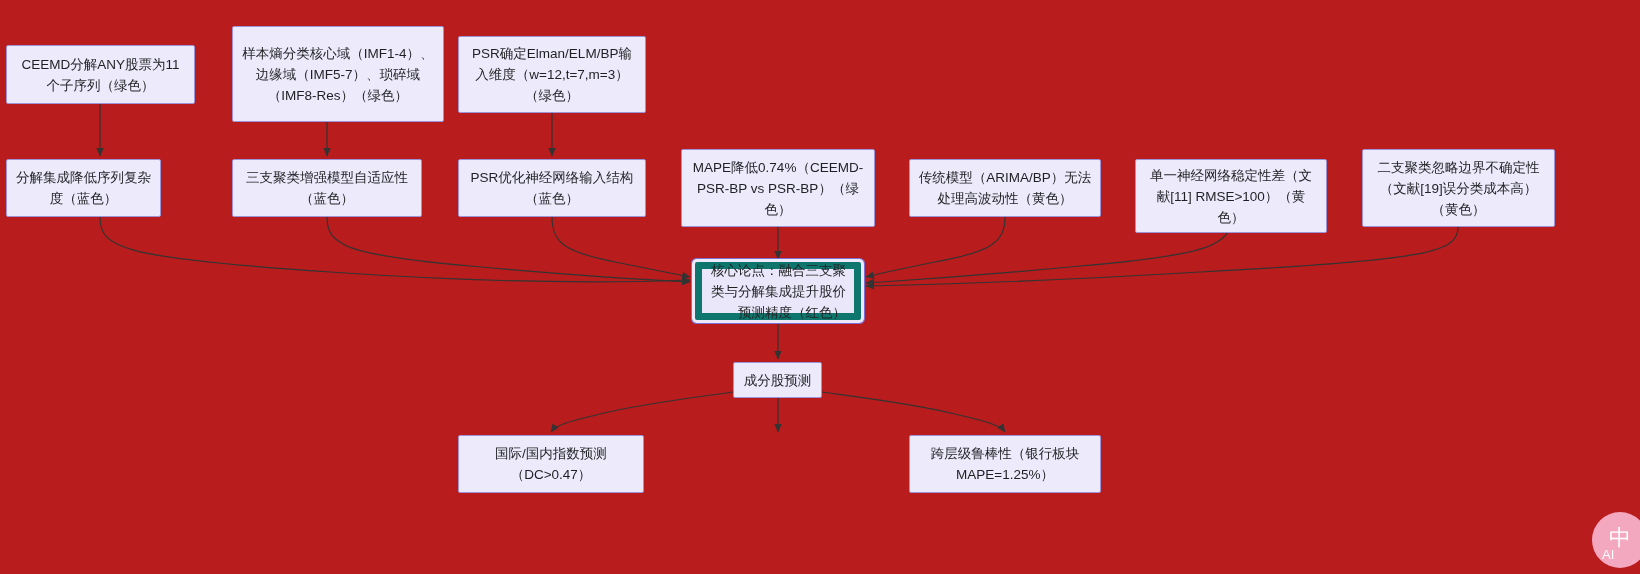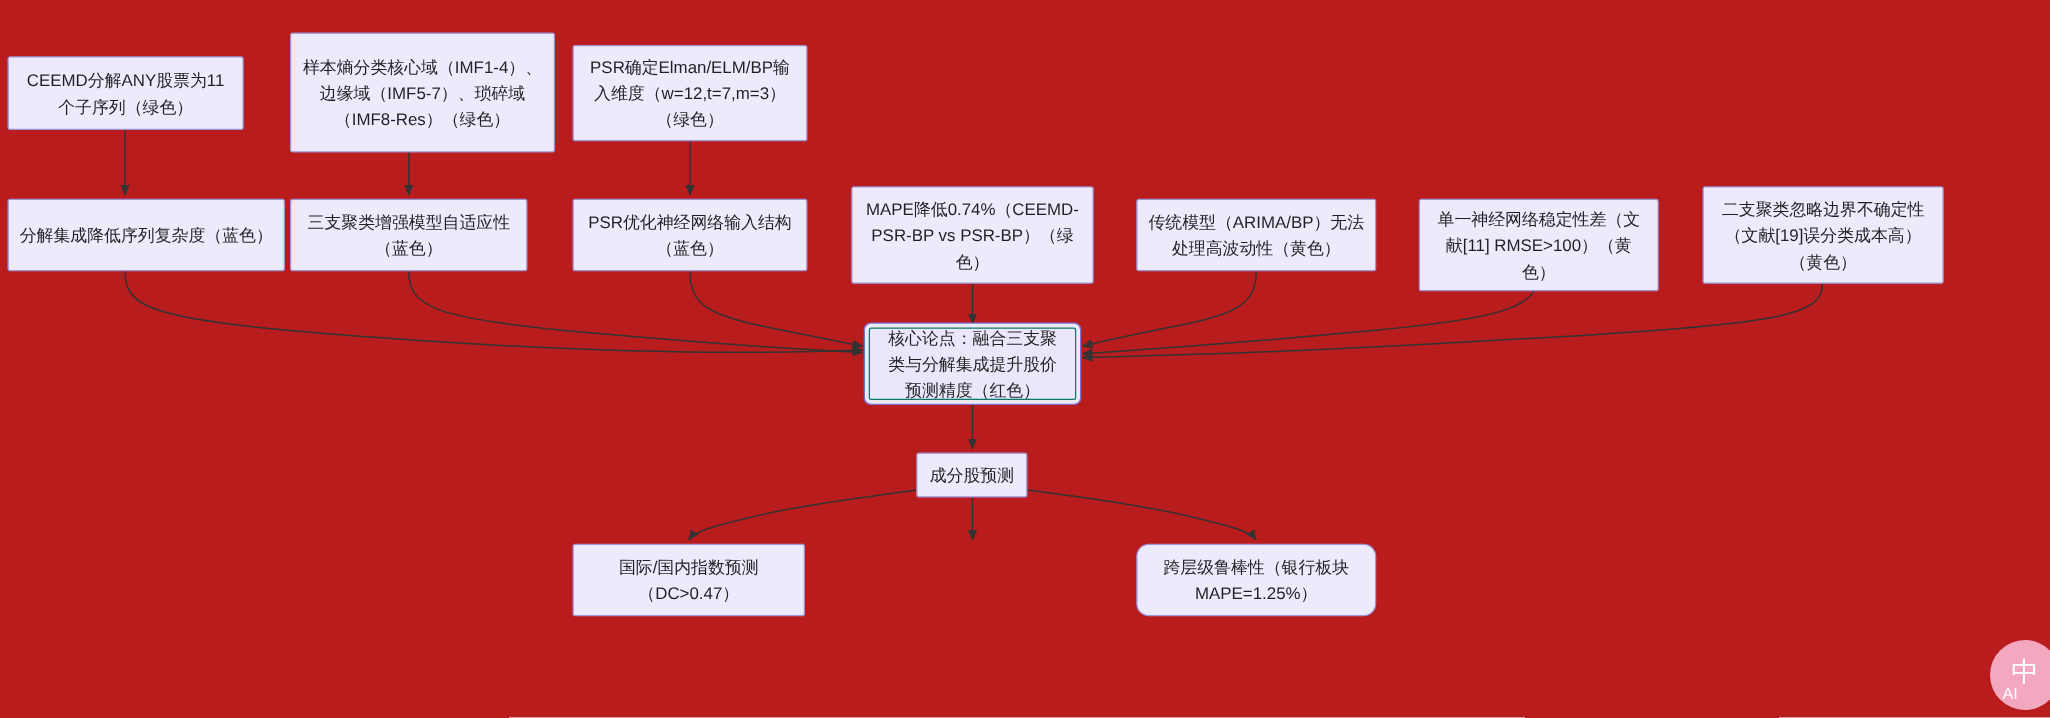--- a/index.html
+++ b/index.html
@@ -39,23 +39,24 @@
     color: #1f2023;
     font-size: 13.5px;
     line-height: 21px;
     padding: 4px 8px;
   }
   .node span {
     display: block;
     width: 100%;
   }
   .node.core {
-    border: 1px solid #0f766e;
+    border: 7px solid #0f766e;
     box-shadow: 0 0 0 3px #ECEAFB, 0 0 0 4px #7E6FD0;
     background: #EAE7FA;
+    text-align: right;
   }
   .watermark {
     position: absolute;
     width: 56px;
     height: 56px;
     border-radius: 50%;
     background: #F4A8C0;
     display: flex;
     align-items: center;
     justify-content: center;
@@ -118,21 +119,21 @@
   </div>
 
   <div class="node" style="left:232px; top:26px; width:212px; height:96px;">
     <span>样本熵分类核心域（IMF1-4）、边缘域（IMF5-7）、琐碎域（IMF8-Res）（绿色）</span>
   </div>
 
   <div class="node" style="left:458px; top:36px; width:188px; height:77px;">
     <span>PSR确定Elman/ELM/BP输入维度（w=12,t=7,m=3）（绿色）</span>
   </div>
 
-  <div class="node" style="left:6px; top:159px; width:222px; height:58px;">
+  <div class="node" style="left:6px; top:159px; width:155px; height:58px;">
     <span>分解集成降低序列复杂度（蓝色）</span>
   </div>
 
   <div class="node" style="left:232px; top:159px; width:190px; height:58px;">
     <span>三支聚类增强模型自适应性（蓝色）</span>
   </div>
 
   <div class="node" style="left:458px; top:159px; width:188px; height:58px;">
     <span>PSR优化神经网络输入结构（蓝色）</span>
   </div>
@@ -159,21 +160,21 @@
 
   <div class="node" style="left:733px; top:362px; width:89px; height:36px;">
     <span>成分股预测</span>
   </div>
 
   <div class="node" style="left:458px; top:435px; width:186px; height:58px;">
     <span>国际/国内指数预测（DC&gt;0.47）</span>
   </div>
 
 
-  <div class="node" style="left:909px; top:435px; width:192px; height:58px;border-radius:10px;">
+  <div class="node" style="left:909px; top:435px; width:192px; height:58px;">
     <span>跨层级鲁棒性（银行板块MAPE=1.25%）</span>
   </div>
 
   <div class="watermark" style="left:1592px; top:512px;">
     <div class="wm-inner">中</div>
     <div class="wm-sub">AI</div>
   </div>
 
 </div>
 

